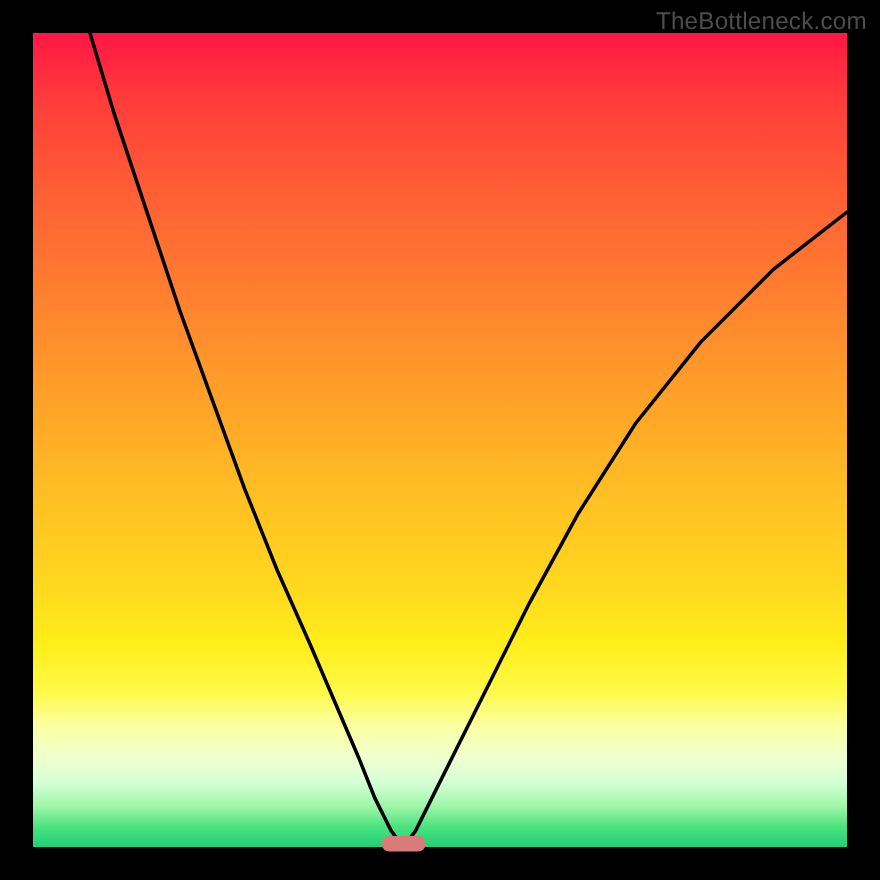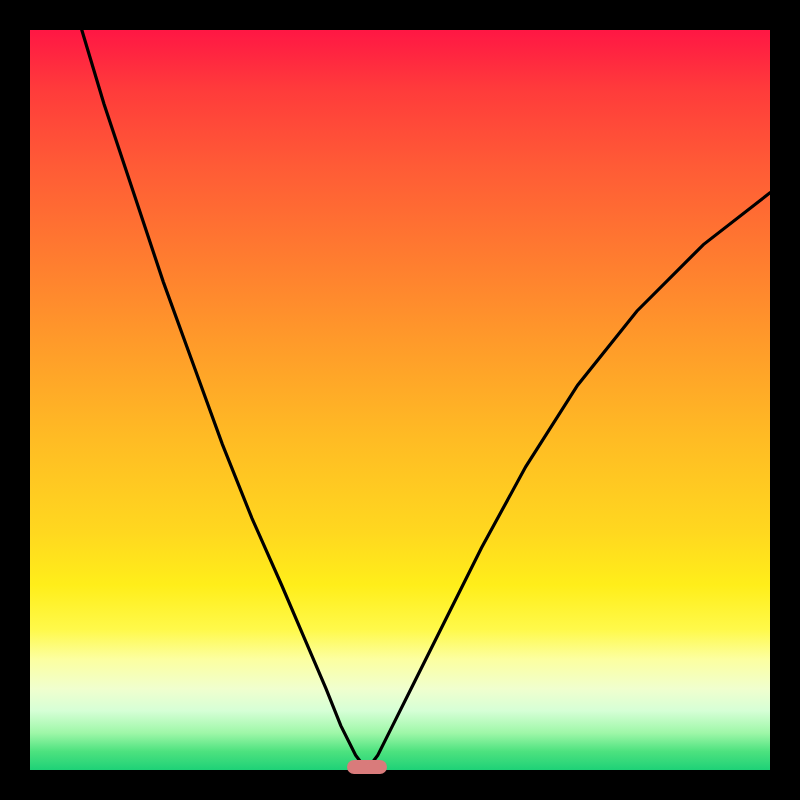--- a/index.html
+++ b/index.html
@@ -65,20 +65,21 @@
     inset: 0;
     width: 100%;
     height: 100%;
     z-index: 2;
   }
 </style>
 </head>
 <body>
 
 <div class="frame">
+  <div class="watermark">TheBottleneck.com</div>
 
   <div class="plot">
     <svg class="curves" viewBox="0 0 740 740" preserveAspectRatio="none">
       <path fill="none" stroke="#000" stroke-width="3.2" stroke-linecap="round" d="M51.8 0.0 L74.0 74.0 L103.6 162.8 L133.2 251.6 L162.8 333.0 L192.4 414.4 L222.0 488.4 L251.6 555.0 L273.8 606.8 L296.0 658.6 L310.8 695.6 L325.6 725.2 L336.7 740.0"></path>
       <path fill="none" stroke="#000" stroke-width="3.2" stroke-linecap="round" d="M336.7 740.0 L347.8 725.2 L362.6 695.6 L384.8 651.2 L414.4 592.0 L451.4 518.0 L495.8 436.6 L547.6 355.2 L606.8 281.2 L673.4 214.6 L740.0 162.8"></path>
     </svg>
     <div class="marker" style="left: 336.7px; bottom: -4px;"></div>
   </div>
 </div>
 

